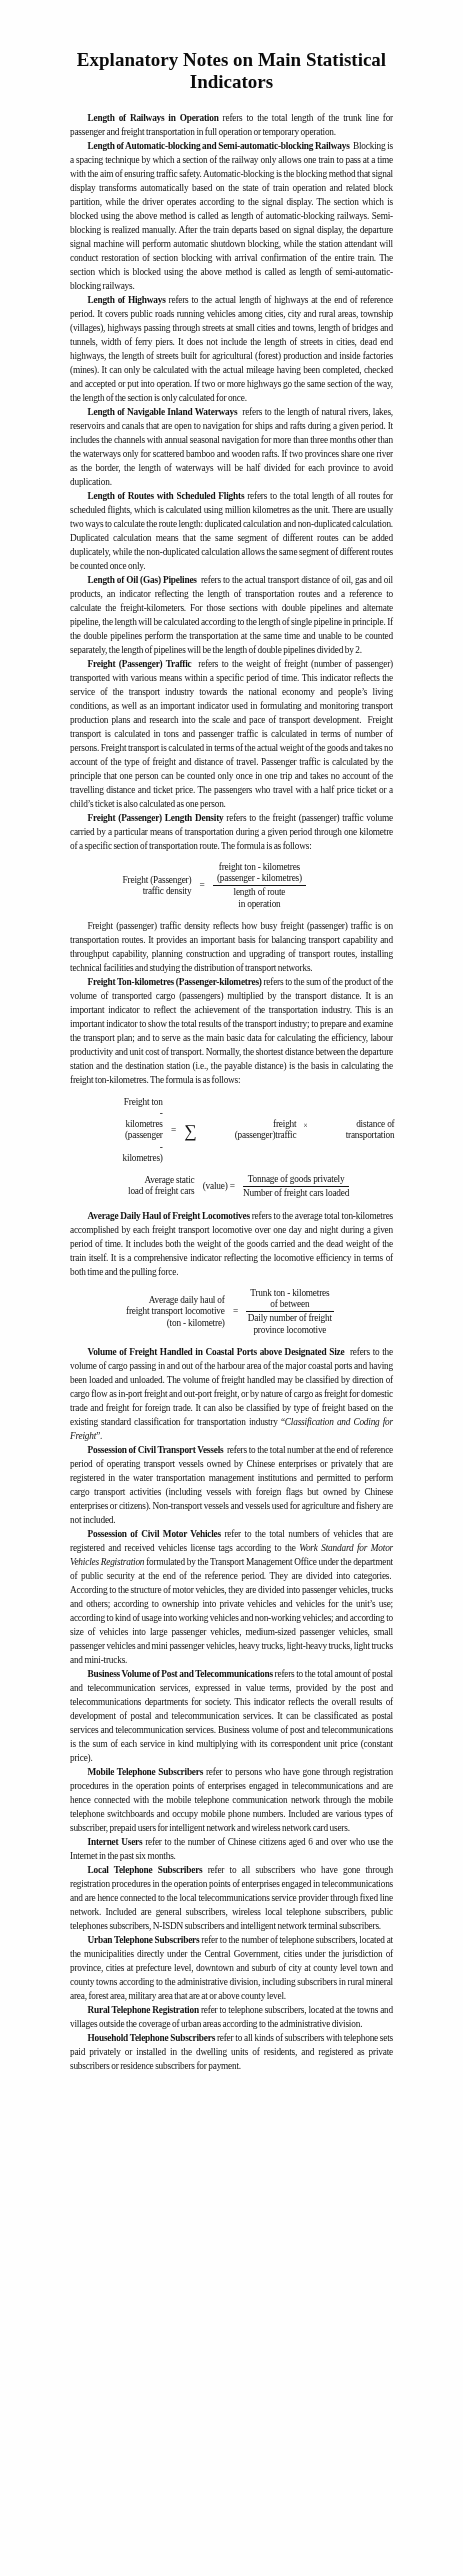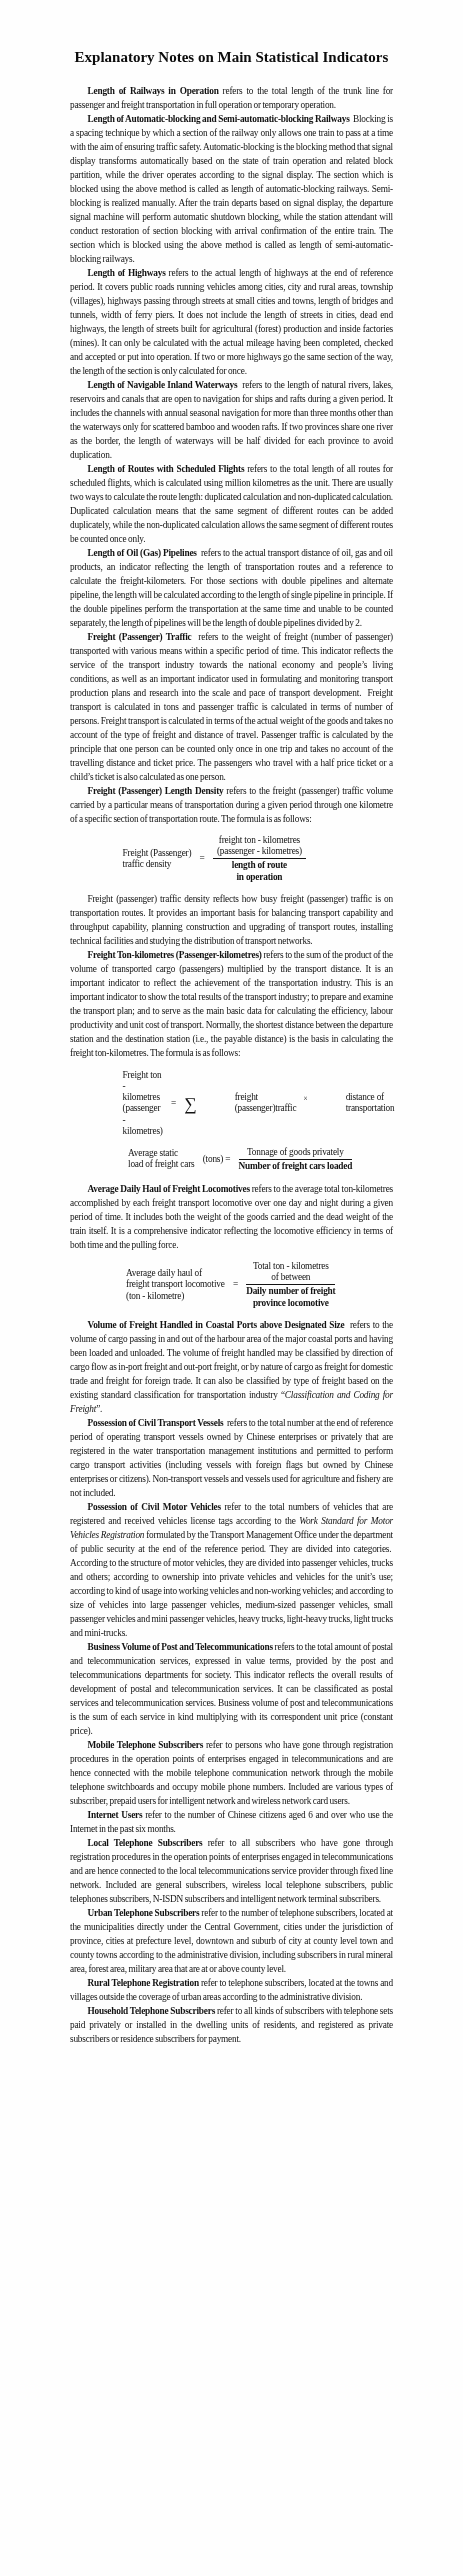--- a/index.html
+++ b/index.html
@@ -10,21 +10,21 @@
     font-family: "Liberation Serif", serif;
     overflow: hidden;
   }
   .page {
     box-sizing: border-box;
     width: 464px; height: 2883px;
     padding: 49px 71px 0 70px;
     background: #fefefe;
   }
   .doc-title {
-    font-size: 15px;
+    font-size: 19px;
     font-weight: bold;
     text-align: center;
     margin: 0 0 17.5px 0;
     letter-spacing: 0px;
     color: #0c0c0c;
   }
   p.para {
     font-size: 9.3px;
     line-height: 14px;
     text-align: justify;
@@ -37,25 +37,25 @@
   p.para i { font-style: italic; }
   .formula {
     display: flex;
     align-items: center;
     gap: 7.2px;
     font-size: 9.3px;
     line-height: 11.3px;
     letter-spacing: -0.2px;
     margin: 9.3px 0 9.3px 21.6px;
   }
-  .formula .fstack span { display: block; text-align: left; padding-left: 31px; }
+  .formula .fstack span { display: block; text-align: right; padding-left: 31px; }
   .formula .frac { display: inline-block; text-align: center; }
   .formula .fnum { border-bottom: 0.8px solid #121212; padding: 0 4.1px 1px 4.1px; }
   .formula .fnum span, .formula .fden span { display: block; text-align: center; }
-  .formula .fden { padding-top: 1px; font-weight: bold; }
+  .formula .fden { padding-top: 1px; }
   .formula .feq { padding: 0 1px; }
   .formula .fsigma { font-size: 17.5px; line-height: 1; position: relative; top: 1px; }
   .formula .ftimes { position: relative; top: -4.1px; font-size: 7.2px; }
   .formula.f4 { margin-left: 25px; }
   .formula.f3 { margin-left: 27px; }
 </style>
 </head>
 <body>
 
 <section class="page">
@@ -109,21 +109,21 @@
       <span>transportation</span>
     </div>
   </div>
 
 
   <div class="formula f3">
     <div class="fstack">
       <span>Average static</span>
       <span>load of freight cars</span>
     </div>
-    <span class="feq">(tons) =</span>
+    <span class="feq">(value) =</span>
     <div class="frac">
       <div class="fnum">
         <span>Tonnage of goods privately</span>
       </div>
       <div class="fden">
         <span>Number of freight cars loaded</span>
       </div>
     </div>
   </div>
 
@@ -131,21 +131,21 @@
 
   <div class="formula f4">
     <div class="fstack">
       <span>Average daily haul of</span>
       <span>freight transport locomotive</span>
       <span>(ton - kilometre)</span>
     </div>
     <span class="feq">=</span>
     <div class="frac">
       <div class="fnum">
-        <span>Total ton - kilometres</span>
+        <span>Trunk ton - kilometres</span>
         <span>of between</span>
       </div>
       <div class="fden">
         <span>Daily number of freight</span>
         <span>province locomotive</span>
       </div>
     </div>
   </div>
 
   <p class="para"><b>Volume of Freight Handled in Coastal Ports above Designated Size</b><span>&nbsp; refers to the volume of cargo passing in and out of the harbour area of the major coastal ports and having been loaded and unloaded. The volume of freight handled may be classified by direction of cargo flow as in-port freight and out-port freight, or by nature of cargo as freight for domestic trade and freight for foreign trade. It can also be classified by type of freight based on the existing standard classification for transportation industry “</span><i>Classification and Coding for Freight</i><span>”.</span></p>

